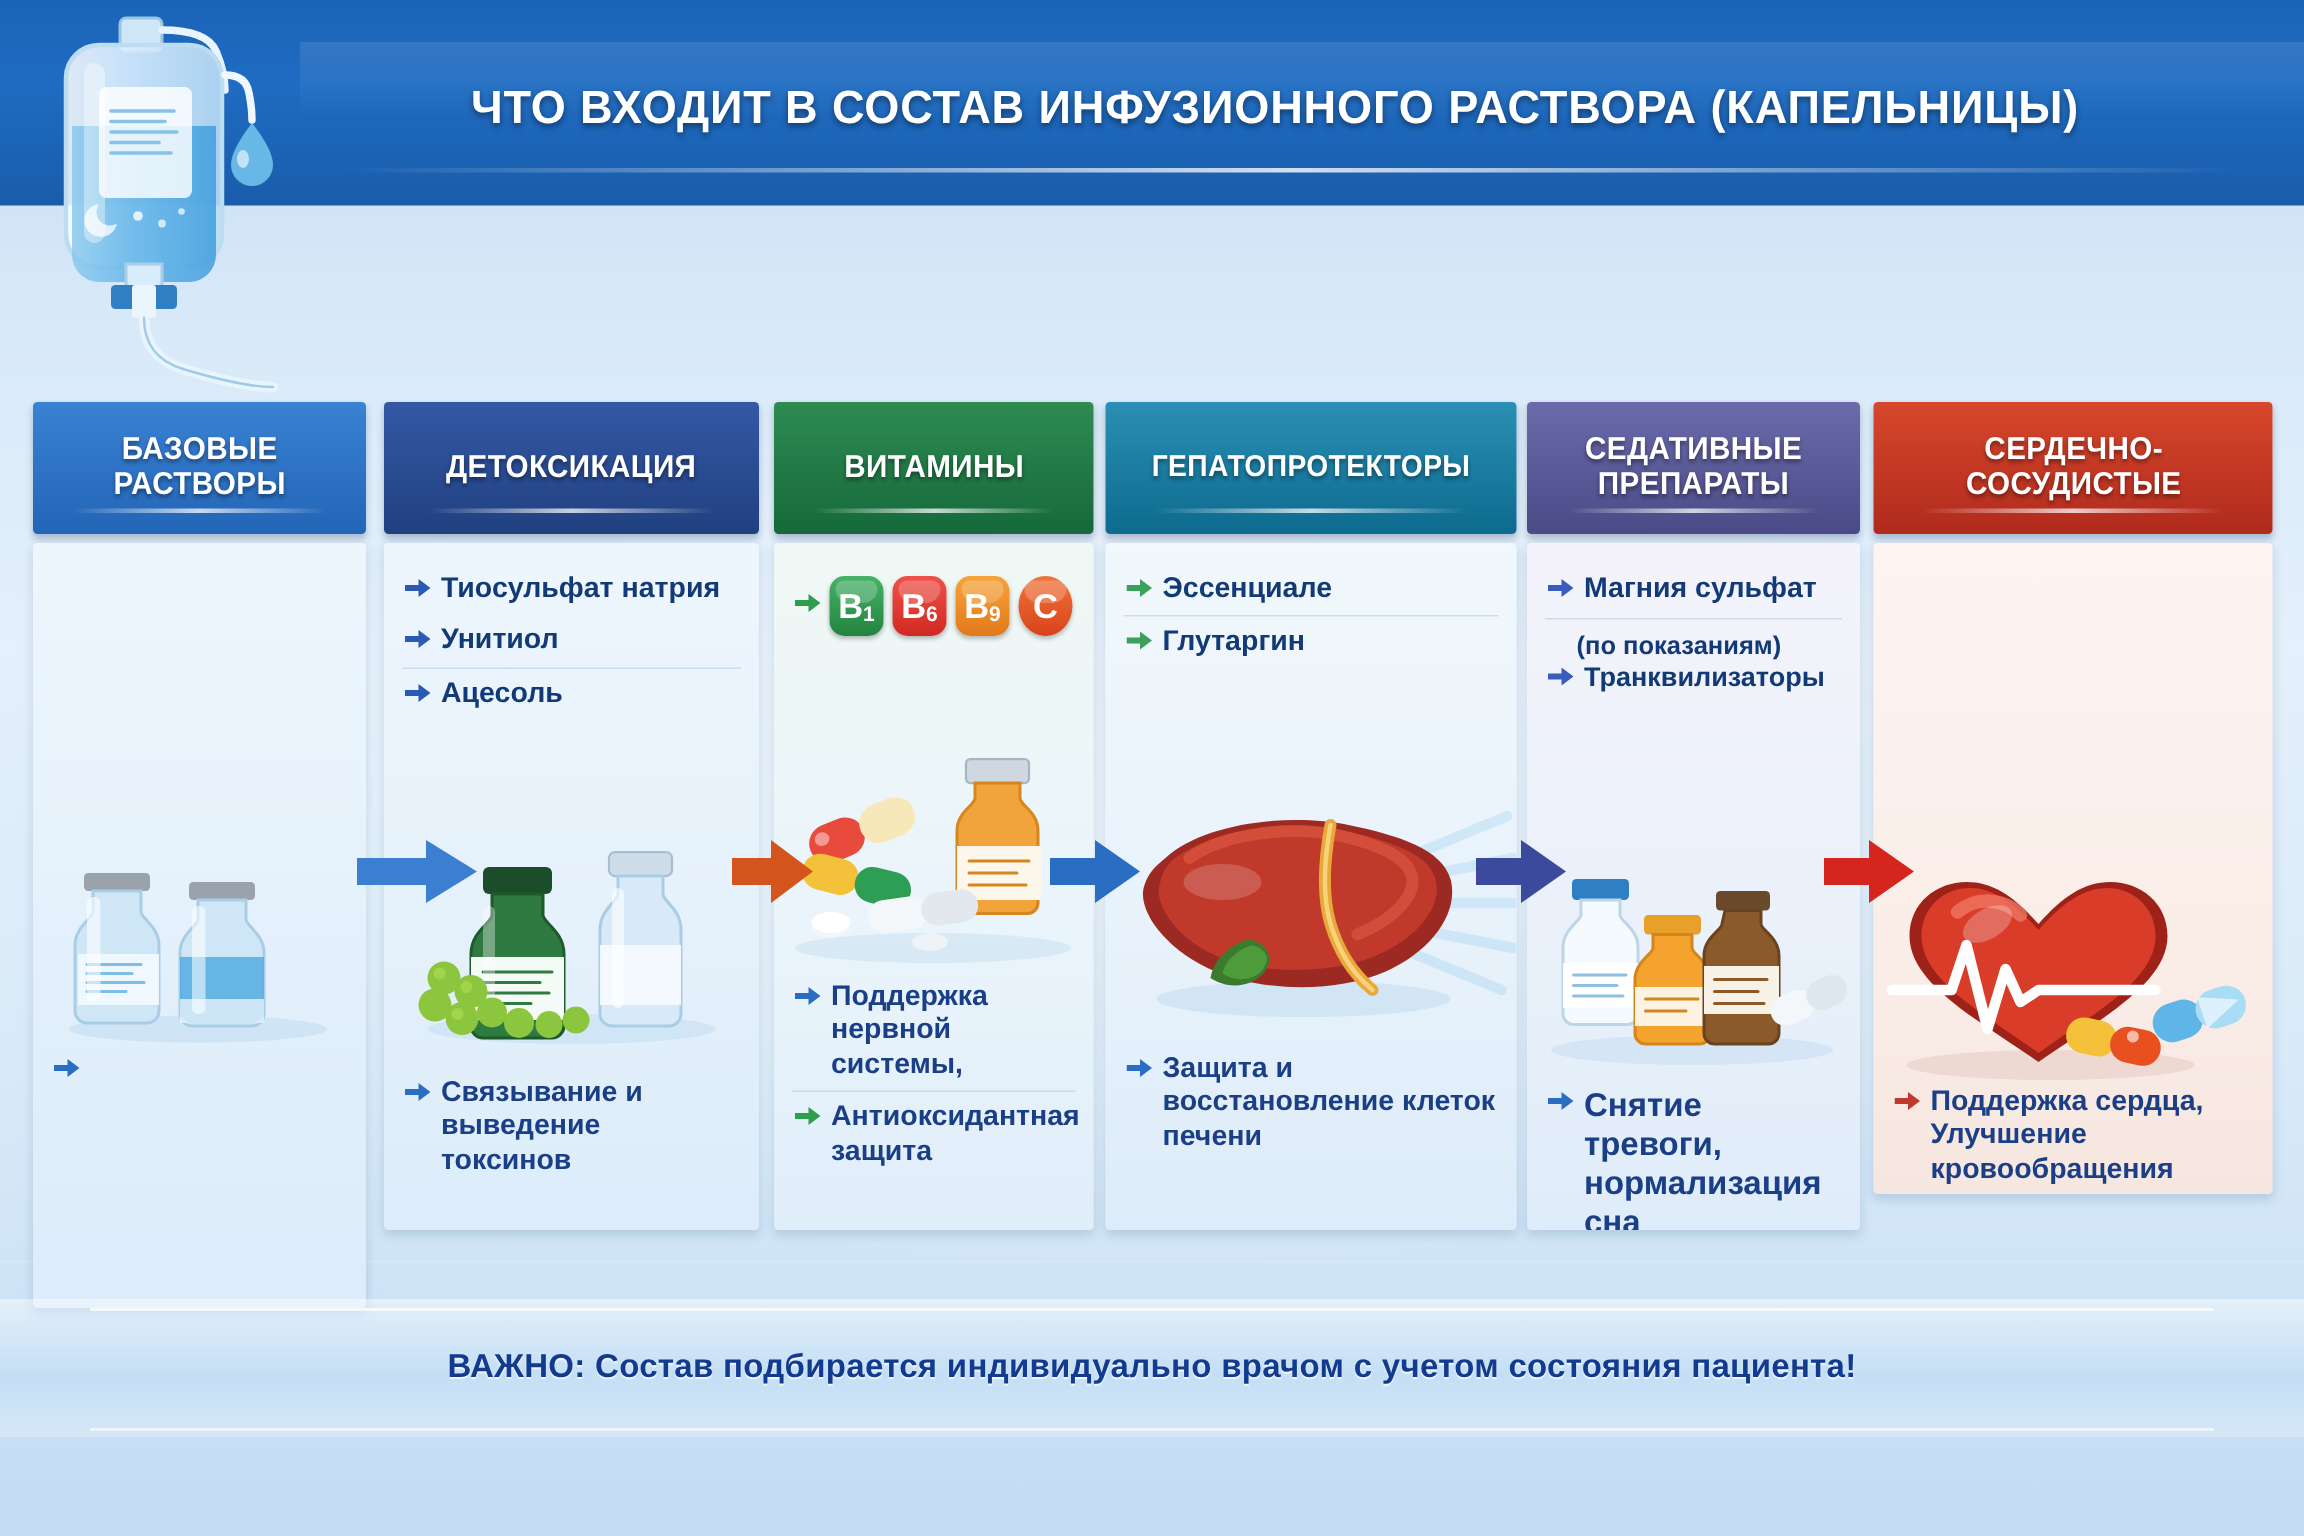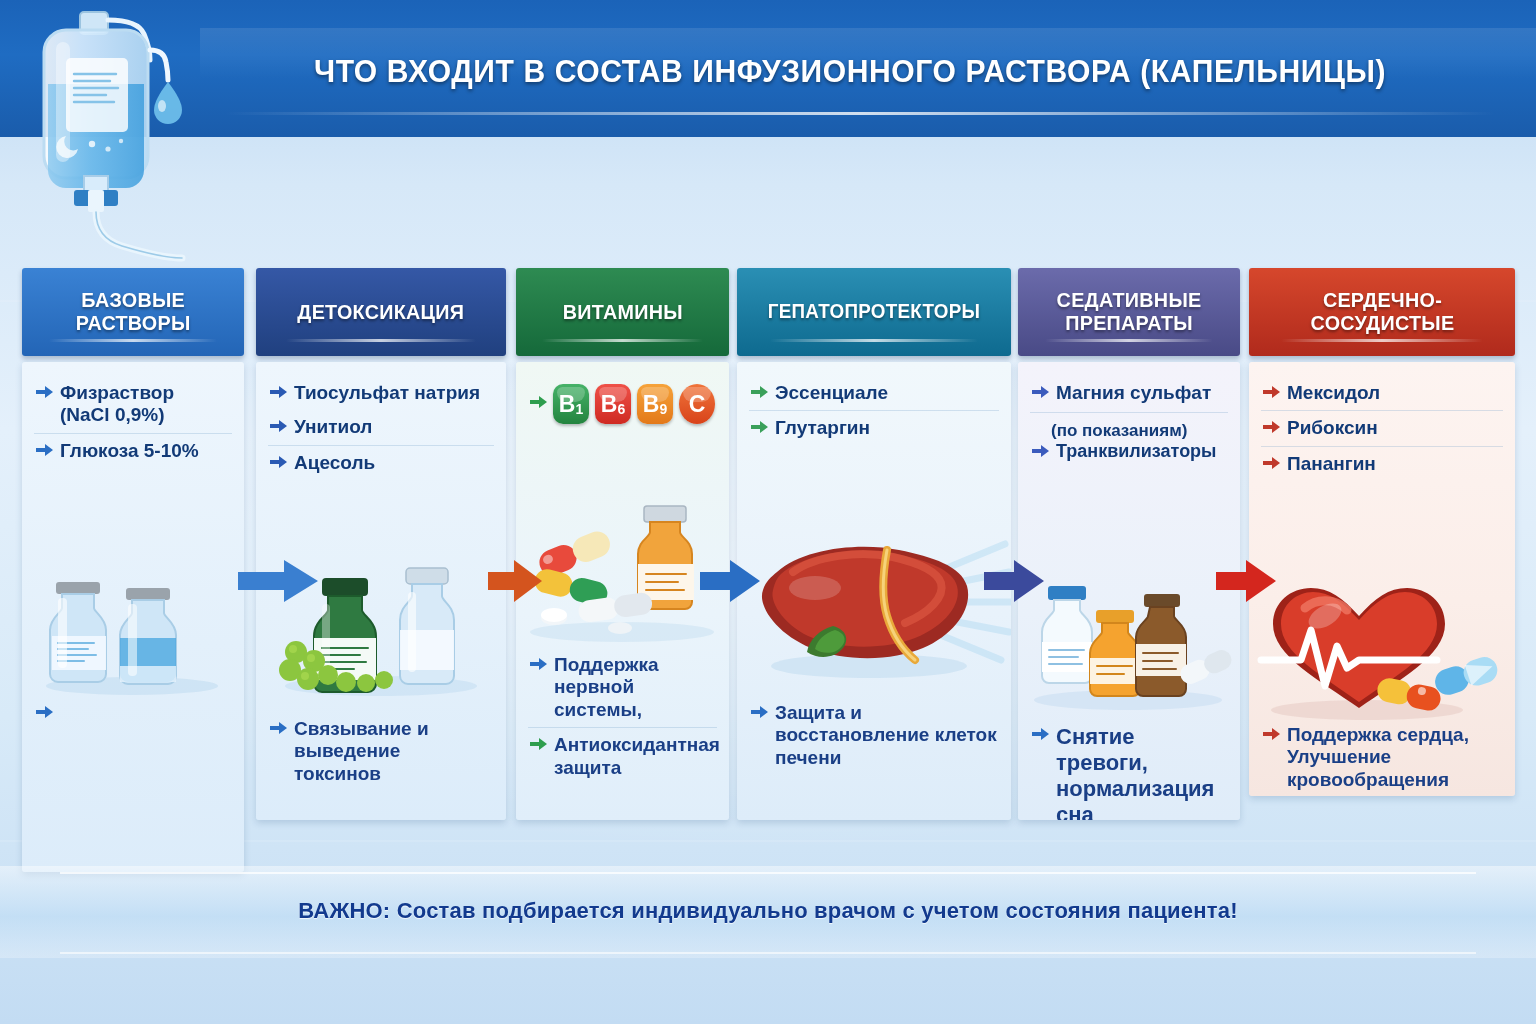--- a/index.html
+++ b/index.html
@@ -185,40 +185,20 @@
 
   <div class="col" style="left:22px;width:222px;height:604px;">
     <div class="col-header" style="background:linear-gradient(180deg,#3a82d4,#2365b6);">
       <div class="ch-text">
         <span>БАЗОВЫЕ</span><br>
         <span>РАСТВОРЫ</span>
       </div>
       <div class="ch-shine"></div>
     </div>
     <div class="col-body" style="background:linear-gradient(180deg,#eef6fd,#e3f0fb 55%,#dcecfa);">
-      <div class="items">
-        <div class="item">
-          <span class="arw">
-            <svg width="17" height="14" viewBox="0 0 17 14">
-                <path d="M0 5h9V1l8 6-8 6V9H0z" fill="#2a6ec4"></path>
-              </svg>
-          </span>
-          <span class="txt">
-            <span>Физраствор</span><br><span>(NaCl 0,9%)</span>
-          </span>
-        </div>
-        <div class="item sep">
-          <span class="arw">
-            <svg width="17" height="14" viewBox="0 0 17 14">
-                <path d="M0 5h9V1l8 6-8 6V9H0z" fill="#2a6ec4"></path>
-              </svg>
-          </span>
-          <span class="txt">Глюкоза 5-10%</span>
-        </div>
-      </div>
 
       <div class="illus" style="top:196px;height:140px;">
         <svg width="222" height="140" viewBox="0 0 222 140">
           <ellipse cx="110" cy="128" rx="86" ry="9" fill="#bcd9f0" opacity=".5"></ellipse>
           <g>
             <rect x="34" y="24" width="44" height="12" rx="3" fill="#9aa3ab"></rect>
             <path d="M40 36h32v14c0 4 12 10 12 22v44a8 8 0 0 1-8 8H36a8 8 0 0 1-8-8V72c0-12 12-18 12-22z" fill="#cfe6f7" stroke="#a9cde6" stroke-width="2"></path>
             <rect x="30" y="78" width="54" height="34" fill="#f2f9ff" opacity=".92"></rect>
             <g stroke="#7dbde6" stroke-width="2" stroke-linecap="round">
               <line x1="36" y1="85" x2="72" y2="85"></line>
@@ -548,46 +528,20 @@
 
   <div class="col" style="left:1249px;width:266px;height:528px;">
     <div class="col-header" style="background:linear-gradient(180deg,#d6472c,#b02a1c);">
       <div class="ch-text">
         <span>СЕРДЕЧНО-</span><br>
         <span>СОСУДИСТЫЕ</span>
       </div>
       <div class="ch-shine"></div>
     </div>
     <div class="col-body" style="background:linear-gradient(180deg,#fdf4f1,#fbeee9 55%,#f6e6e0);">
-      <div class="items">
-        <div class="item">
-          <span class="arw">
-            <svg width="17" height="14" viewBox="0 0 17 14">
-                <path d="M0 5h9V1l8 6-8 6V9H0z" fill="#c0392b"></path>
-              </svg>
-          </span>
-          <span class="txt">Мексидол</span>
-        </div>
-        <div class="item sep">
-          <span class="arw">
-            <svg width="17" height="14" viewBox="0 0 17 14">
-                <path d="M0 5h9V1l8 6-8 6V9H0z" fill="#c0392b"></path>
-              </svg>
-          </span>
-          <span class="txt">Рибоксин</span>
-        </div>
-        <div class="item sep">
-          <span class="arw">
-            <svg width="17" height="14" viewBox="0 0 17 14">
-                <path d="M0 5h9V1l8 6-8 6V9H0z" fill="#c0392b"></path>
-              </svg>
-          </span>
-          <span class="txt">Панангин</span>
-        </div>
-      </div>
       <div class="illus" style="top:206px;height:160px;">
         <svg width="266" height="160" viewBox="0 0 266 160">
           <ellipse cx="118" cy="142" rx="96" ry="10" fill="#e2c4bd" opacity=".45"></ellipse>
           <path d="M110 140C70 112 24 88 24 56 24 34 42 20 62 20c18 0 32 10 48 28 16-18 30-28 48-28 20 0 38 14 38 36 0 32-46 56-86 84z" fill="#9e2218"></path>
           <path d="M110 134C74 108 32 86 32 56 32 36 48 24 64 24c16 0 30 10 46 28 16-18 30-28 46-28 16 0 32 12 32 32 0 30-42 52-78 78z" fill="#d93d2a"></path>
           <path d="M56 40c12-10 30-10 42 2" stroke="#f07a65" stroke-width="9" fill="none" stroke-linecap="round" opacity=".75"></path>
           <ellipse cx="76" cy="48" rx="18" ry="10" fill="#ffffff" opacity=".25" transform="rotate(-30 76 48)"></ellipse>
           <path d="M12 92h40l10-30 14 56 12-40 10 22 12-8h78" fill="none" stroke="#ffffff" stroke-width="7" stroke-linejoin="round" stroke-linecap="round"></path>
           <g transform="rotate(-18 208 112)">
             <rect x="186" y="98" width="34" height="26" rx="13" fill="#5fb5e8"></rect>

